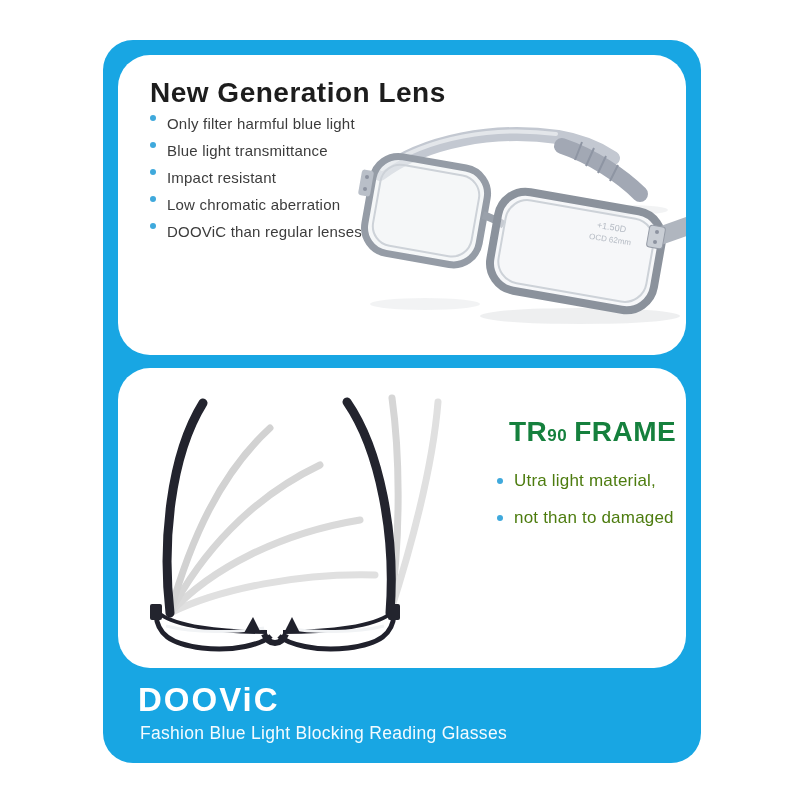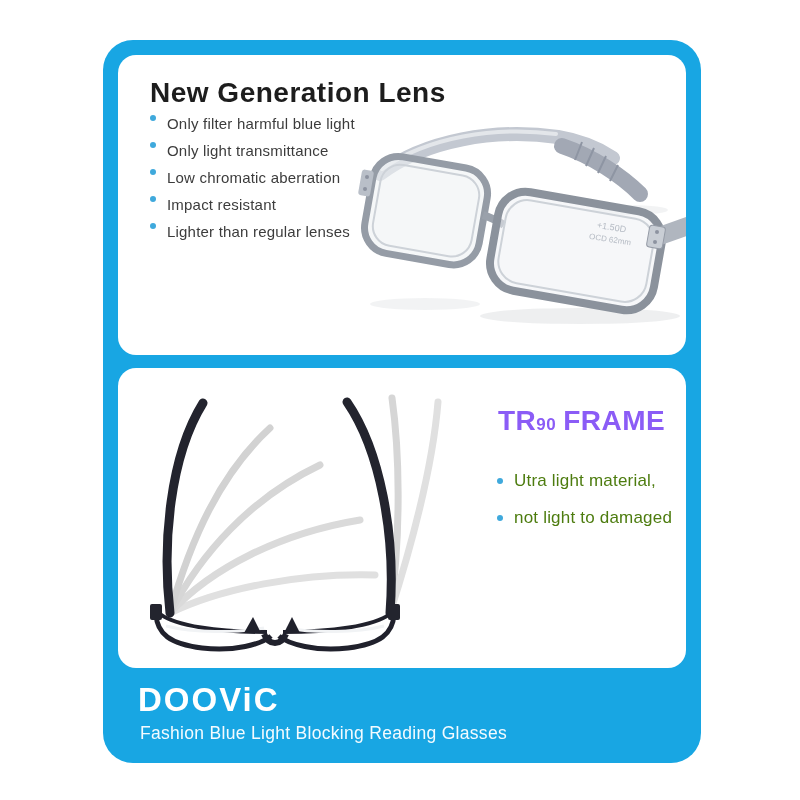--- a/index.html
+++ b/index.html
@@ -4,37 +4,37 @@
 <style>
   html,body{margin:0;padding:0;}
   body{width:800px;height:800px;background:#ffffff;font-family:"Liberation Sans",sans-serif;}
   .canvas{position:relative;width:800px;height:800px;background:#ffffff;overflow:hidden;}
 
   
   .frame{position:absolute;left:103px;top:40px;width:598px;height:723px;
          background:#18a6e3;border-radius:30px;overflow:hidden;}
 
   .panel{position:absolute;left:15px;width:568px;height:300px;background:#ffffff;
-         border-radius:18px;overflow:hidden;}
+         border-radius:32px;overflow:hidden;}
   .panel-lens{top:15px;}
   .panel-frame{top:328px;}
 
   
   .lens-heading{position:absolute;left:32px;top:22px;margin:0;
     font-size:28px;font-weight:800;letter-spacing:0.5px;color:#1d1d1d;}
   .feature-list{position:absolute;left:32px;top:60px;margin:0;padding:0;list-style:none;}
   .feature-list li{height:27px;display:flex;align-items:flex-start;
     font-size:15px;letter-spacing:0.2px;color:#3c3c3c;}
   .dot{width:6px;height:6px;border-radius:50%;background:#3fa9dc;margin-right:11px;flex:0 0 auto;}
   .glasses-photo{position:absolute;left:212px;top:63px;width:372px;height:232px;}
 
   
   .fan-illustration{position:absolute;left:18px;top:12px;width:332px;height:284px;}
-  .frame-heading{position:absolute;left:379px;top:36px;margin:1px;
-    font-size:28px;font-weight:800;letter-spacing:0.5px;color:#8b5cf6;white-space:nowrap;}
+  .frame-heading{position:absolute;left:379px;top:36px;margin:12px;
+    font-size:28px;font-weight:800;letter-spacing:0.5px;color:#15803d;white-space:nowrap;}
   .frame-heading .sub{font-size:17px;font-weight:800;}
   .frame-heading .word2{margin-left:7px;}
   .frame-bullets{position:absolute;left:379px;top:102px;}
   .b2{display:flex;margin-bottom:15px;}
   .b2 .dot{margin-top:8px;}
   .b2 .lines{font-size:17px;line-height:22px;letter-spacing:0.2px;color:#4d7c0f;}
 
   
   .footer{position:absolute;left:0;top:628px;width:100%;height:99px;
     box-sizing:border-box;padding:15px 0 0 35px;}
@@ -50,33 +50,33 @@
     <section class="panel panel-lens">
       <h1 class="lens-heading">New Generation Lens</h1>
 
       <ul class="feature-list">
         <li>
           <span class="dot"></span>
           <span>Only filter harmful blue light</span>
           </li>
         <li>
           <span class="dot"></span>
-          <span>Only light transmittance</span>
+          <span>Blue light transmittance</span>
+          </li>
+        <li>
+          <span class="dot"></span>
+          <span>Impact resistant</span>
           </li>
         <li>
           <span class="dot"></span>
           <span>Low chromatic aberration</span>
           </li>
         <li>
           <span class="dot"></span>
-          <span>Impact resistant</span>
-          </li>
-        <li>
-          <span class="dot"></span>
-          <span>Lighter than regular lenses</span>
+          <span>DOOViC than regular lenses</span>
           </li>
       </ul>
 
       <svg class="glasses-photo" viewBox="0 0 372 232">
         <ellipse cx="250" cy="198" rx="100" ry="8" fill="#5a6470" opacity="0.10"></ellipse>
         <ellipse cx="95" cy="186" rx="55" ry="6" fill="#5a6470" opacity="0.08"></ellipse>
         <ellipse cx="300" cy="92" rx="38" ry="5" fill="#5a6470" opacity="0.08"></ellipse>
 
         <g>
           <path d="M 50,56 C 95,22 165,10 228,19 C 252,23 268,30 283,40" stroke="#c3c8d1" stroke-width="14" fill="none" stroke-linecap="round"></path>
@@ -155,21 +155,21 @@
       <div class="frame-bullets">
         <div class="b2">
           <span class="dot"></span>
           <div class="lines">
             <div>Utra light material,</div>
           </div>
         </div>
         <div class="b2">
           <span class="dot"></span>
           <div class="lines">
-            <div>not light to damaged</div>
+            <div>not than to damaged</div>
           </div>
         </div>
       </div>
     </section>
 
     <div class="footer">
       <p class="logo">DOOViC</p>
       <p class="tagline">Fashion Blue Light Blocking Reading Glasses</p>
     </div>
 

